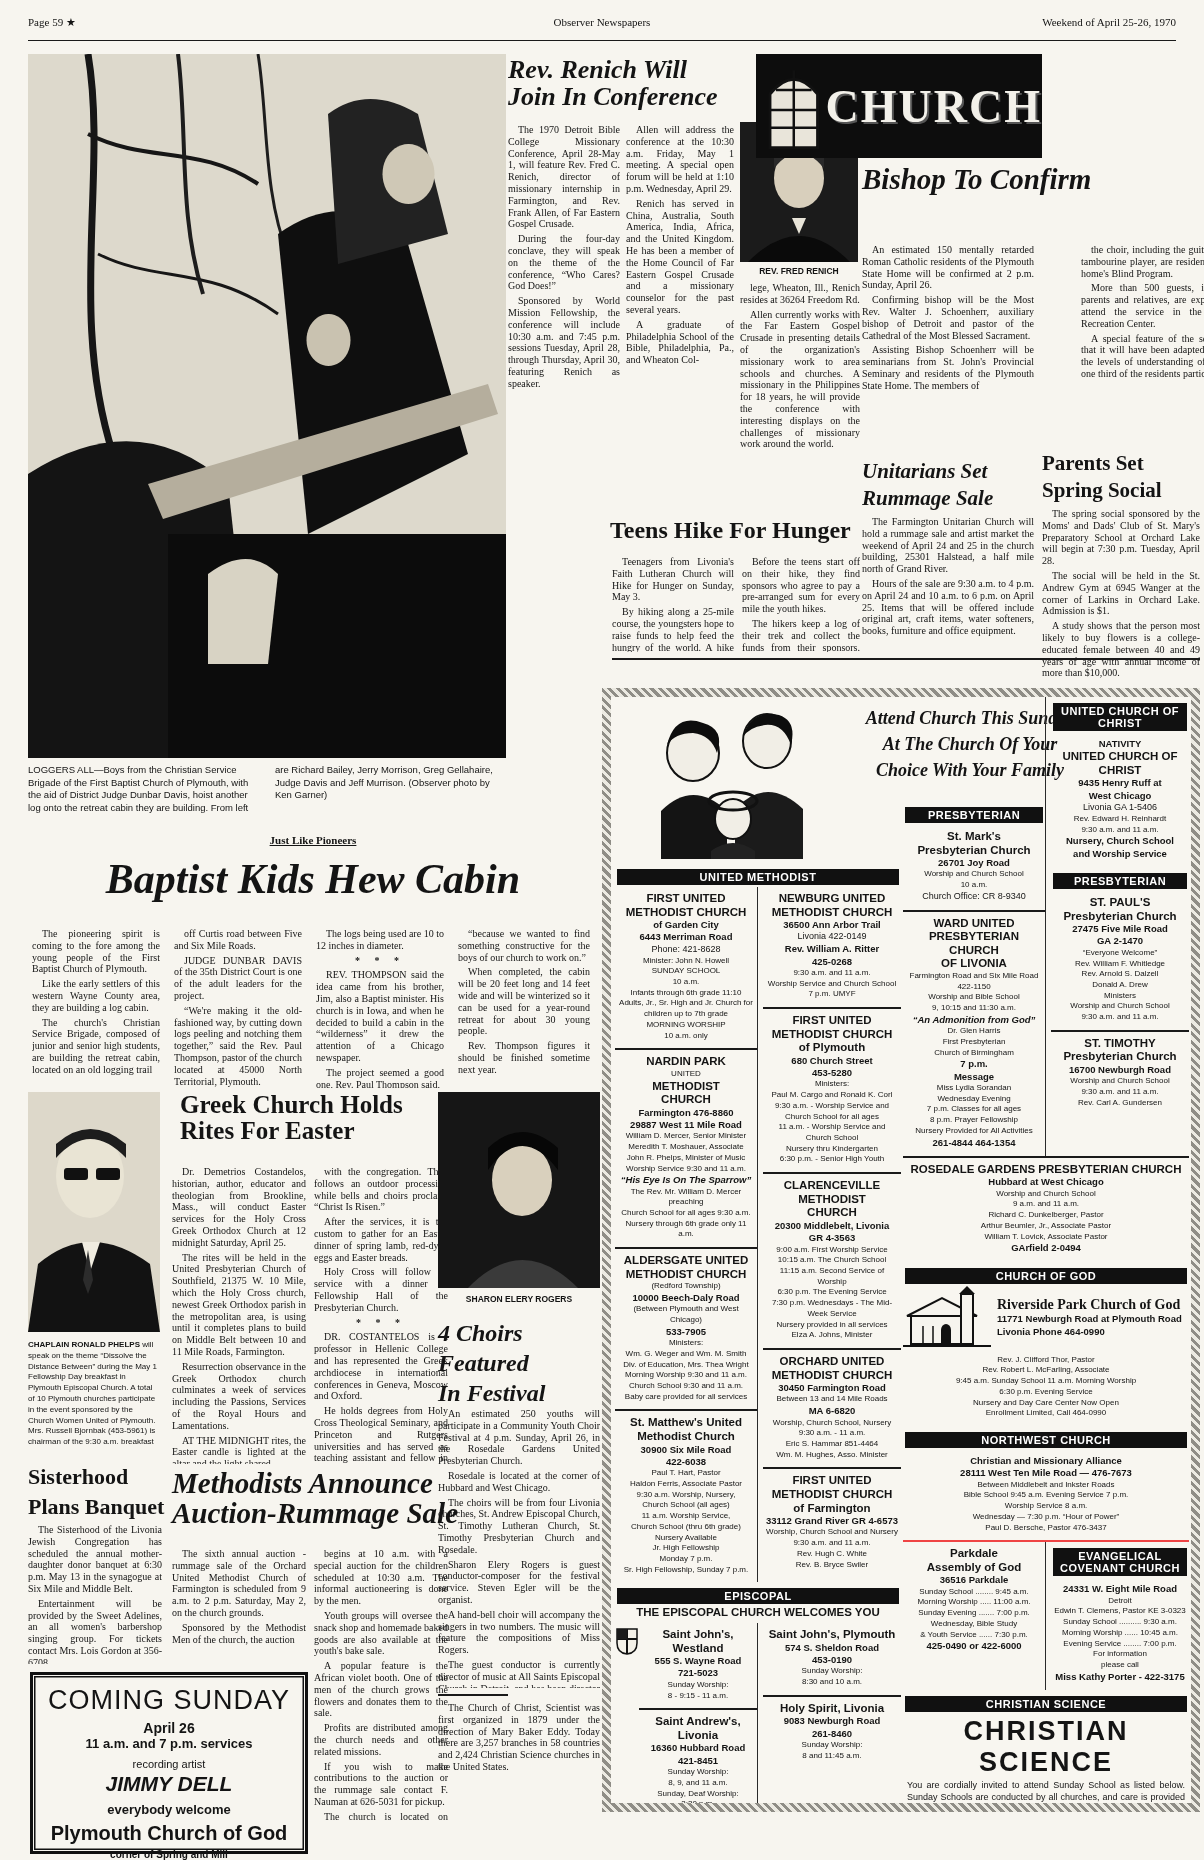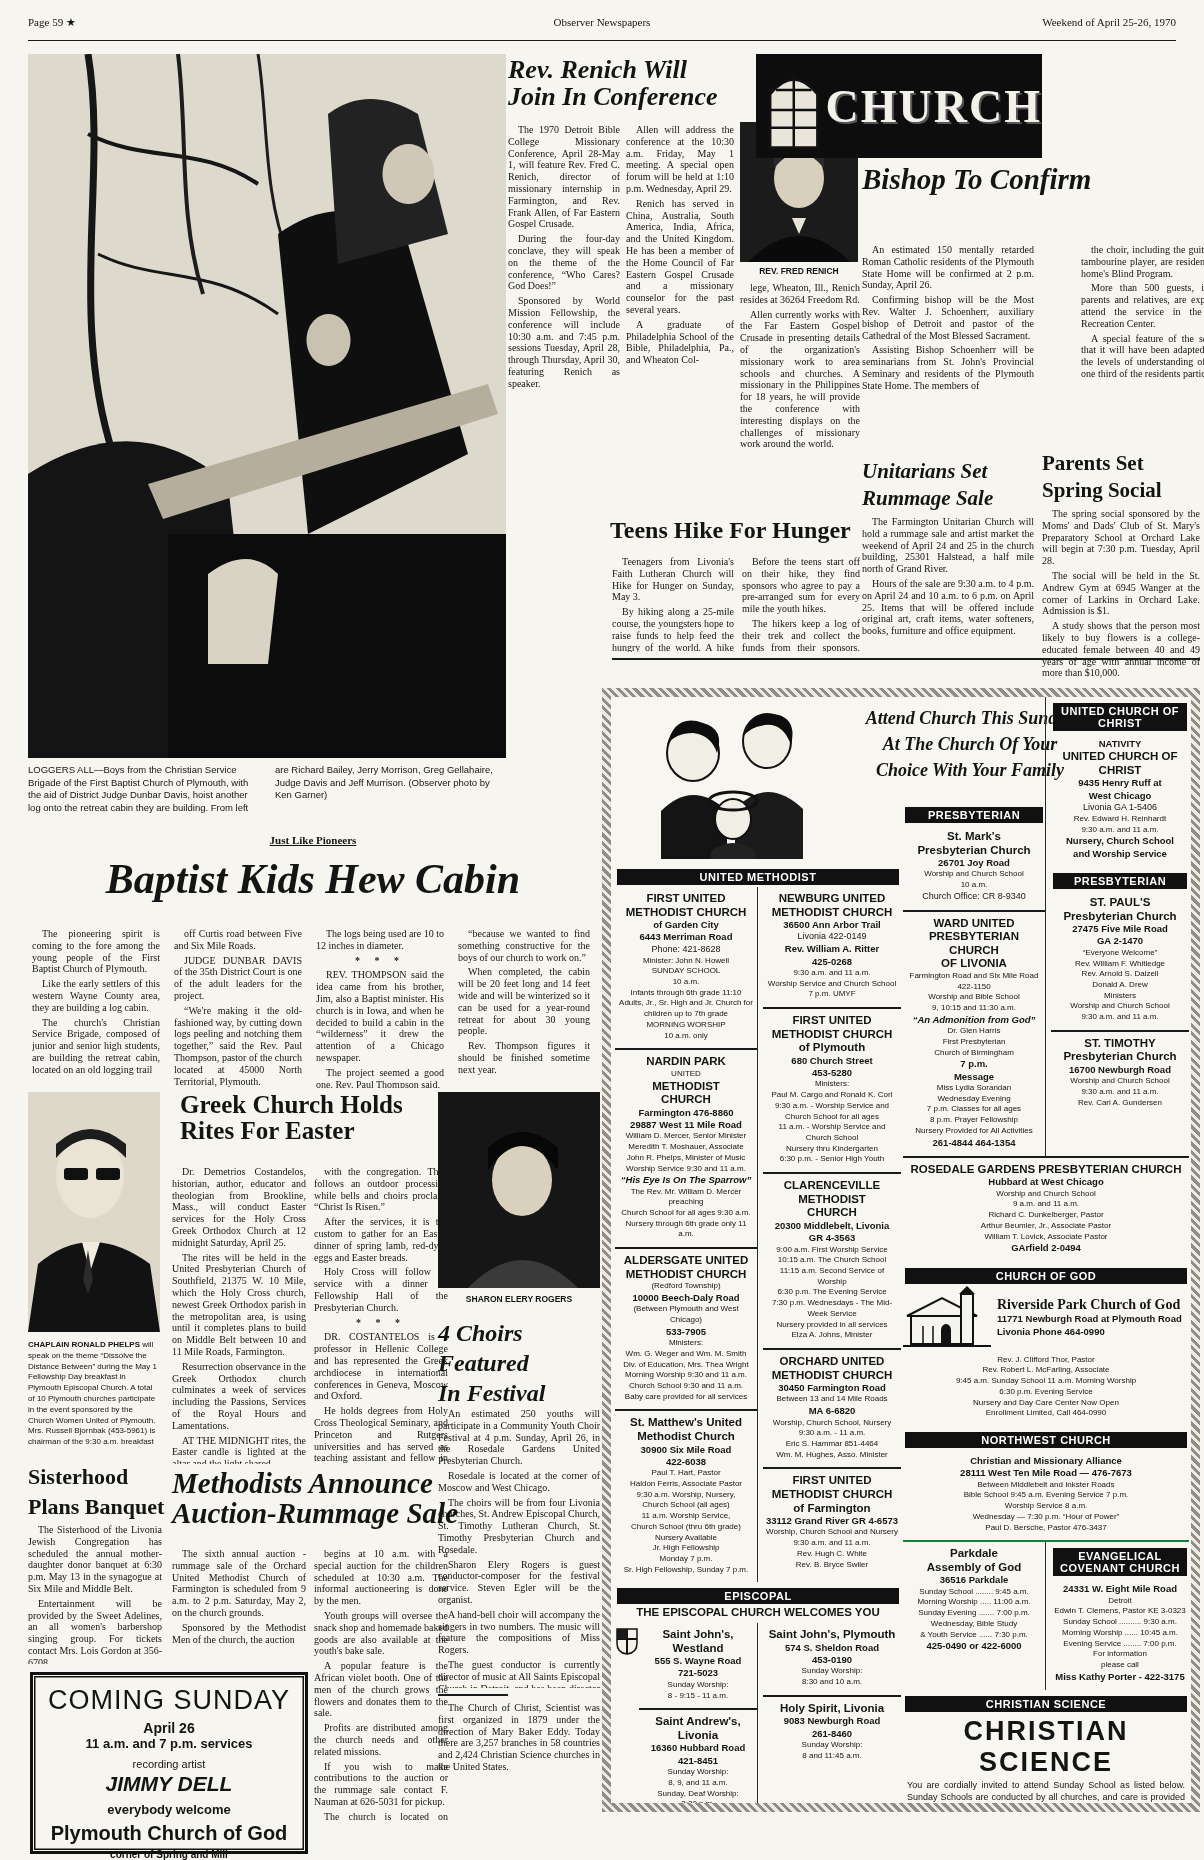--- a/index.html
+++ b/index.html
@@ -269,21 +269,21 @@
   </svg>
 </div>
 <div class="abs photocap" style="left:438px;top:1294px;width:162px;">SHARON ELERY ROGERS</div>
 <div class="abs hl it" style="left:438px;top:1312px;width:162px;font-size:24px;line-height:1.25;margin-top:6px;">
   <div>4 Choirs</div>
   <div>Featured</div>
   <div>In Festival</div>
 </div>
 <div class="abs copy" style="left:438px;top:1408px;width:162px;height:280px;">
     <p class="para">An estimated 250 youths will participate in a Community Youth Choir Festival at 4 p.m. Sunday, April 26, in the Rosedale Gardens United Presbyterian Church.</p>
-    <p class="para">Rosedale is located at the corner of Moscow and West Chicago.</p>
+    <p class="para">Rosedale is located at the corner of Hubbard and West Chicago.</p>
     <p class="para">The choirs will be from four Livonia churches, St. Andrew Episcopal Church, St. Timothy Lutheran Church, St. Timothy Presbyterian Church and Rosedale.</p>
     <p class="para">Sharon Elery Rogers is guest conductor-composer for the festival service. Steven Egler will be the organist.</p>
     <p class="para">A hand-bell choir will accompany the singers in two numbers. The music will feature the compositions of Miss Rogers.</p>
     <p class="para">The guest conductor is currently director of music at All Saints Episcopal Church in Detroit, and has been director of music for churches throughout the metropolitan area.</p>
   </div>
 <div class="rule" style="left:438px;top:1694px;width:70px;height:1.5px;"></div>
 <div class="abs copy" style="left:438px;top:1702px;width:162px;height:120px;">
     <p class="para">The Church of Christ, Scientist was first organized in 1879 under the direction of Mary Baker Eddy. Today there are 3,257 branches in 58 countries and 2,424 Christian Science churches in the United States.</p>
   </div>
 
@@ -598,21 +598,21 @@
           <div class="listing">
             <div class="ln ln-b">Christian and Missionary Alliance</div>
             <div class="ln ln-b">28111 West Ten Mile Road — 476-7673</div>
             <div class="ln ln-s">Between Middlebelt and Inkster Roads</div>
             <div class="ln ln-s">Bible School 9:45 a.m.    Evening Service 7 p.m.</div>
             <div class="ln ln-s">Worship Service 8 a.m.</div>
             <div class="ln ln-s">Wednesday — 7:30 p.m. “Hour of Power”</div>
             <div class="ln ln-s">Paul D. Bersche, Pastor    476-3437</div>
           </div>
         </div>
-      <div style="display:flex;border-top:2px solid #15803d;">
+      <div style="display:flex;border-top:2px solid #ef4444;">
         <div class="dircol" style="width:142px;">
             <div class="listing">
               <div class="ln ln-t">Parkdale</div>
               <div class="ln ln-t">Assembly of God</div>
               <div class="ln ln-b">36516 Parkdale</div>
               <div class="ln ln-s">Sunday School ........ 9:45 a.m.</div>
               <div class="ln ln-s">Morning Worship ..... 11:00 a.m.</div>
               <div class="ln ln-s">Sunday Evening ....... 7:00 p.m.</div>
               <div class="ln ln-s">Wednesday, Bible Study</div>
               <div class="ln ln-s">&amp; Youth Service ...... 7:30 p.m.</div>

